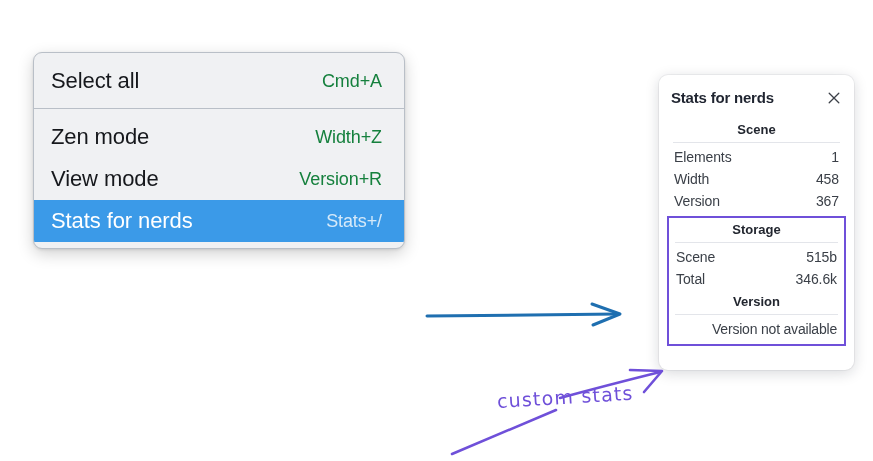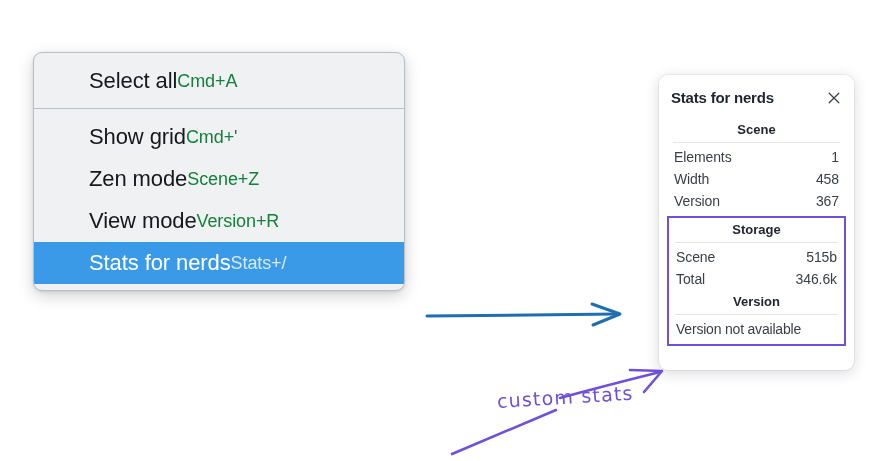--- a/index.html
+++ b/index.html
@@ -32,23 +32,23 @@
   }
   .menu-group {
     padding: 7px 0 6px 0;
   }
   .menu-group + .menu-group {
     border-top: 1.5px solid #b9bfc7;
   }
   .menu-row {
     display: flex;
     align-items: center;
-    justify-content: flex-start;
+    justify-content: space-between;
     height: 42px;
-    padding: 0 22px 0 55px;
+    padding: 0 22px 0 17px;
     box-sizing: border-box;
     white-space: nowrap;
   }
   .menu-label {
     font-size: 22px;
     color: #16181c;
     letter-spacing: -0.1px;
   }
   .menu-shortcut {
     font-size: 18px;
@@ -114,20 +114,21 @@
     color: #3b4048;
     padding: 3px 3px;
     letter-spacing: -0.1px;
   }
   .stat-value { color: #3b4048; }
   .stat-note {
     font-size: 14px;
     color: #3b4048;
     padding: 3px 3px;
     letter-spacing: -0.2px;
+    text-align: right;
   }
 
   .highlight-box {
     border: 2px solid #6f50d9;
     margin: 4px -4px 12px -4px;
     padding: 0 4px 4px 4px;
   }
 
   
   #annotations {
@@ -160,26 +161,22 @@
 
     <div class="menu-group">
       <div class="menu-row">
         <span class="menu-label">Select all</span>
         <span class="menu-shortcut">Cmd+A</span>
       </div>
     </div>
 
     <div class="menu-group">
       <div class="menu-row">
-        <span class="menu-label">Show grid</span>
-        <span class="menu-shortcut">Cmd+'</span>
-      </div>
-      <div class="menu-row">
         <span class="menu-label">Zen mode</span>
-        <span class="menu-shortcut">Scene+Z</span>
+        <span class="menu-shortcut">Width+Z</span>
       </div>
       <div class="menu-row">
         <span class="menu-label">View mode</span>
         <span class="menu-shortcut">Version+R</span>
       </div>
       <div class="menu-row selected">
         <span class="menu-label">Stats for nerds</span>
         <span class="menu-shortcut">Stats+/</span>
       </div>
     </div>

